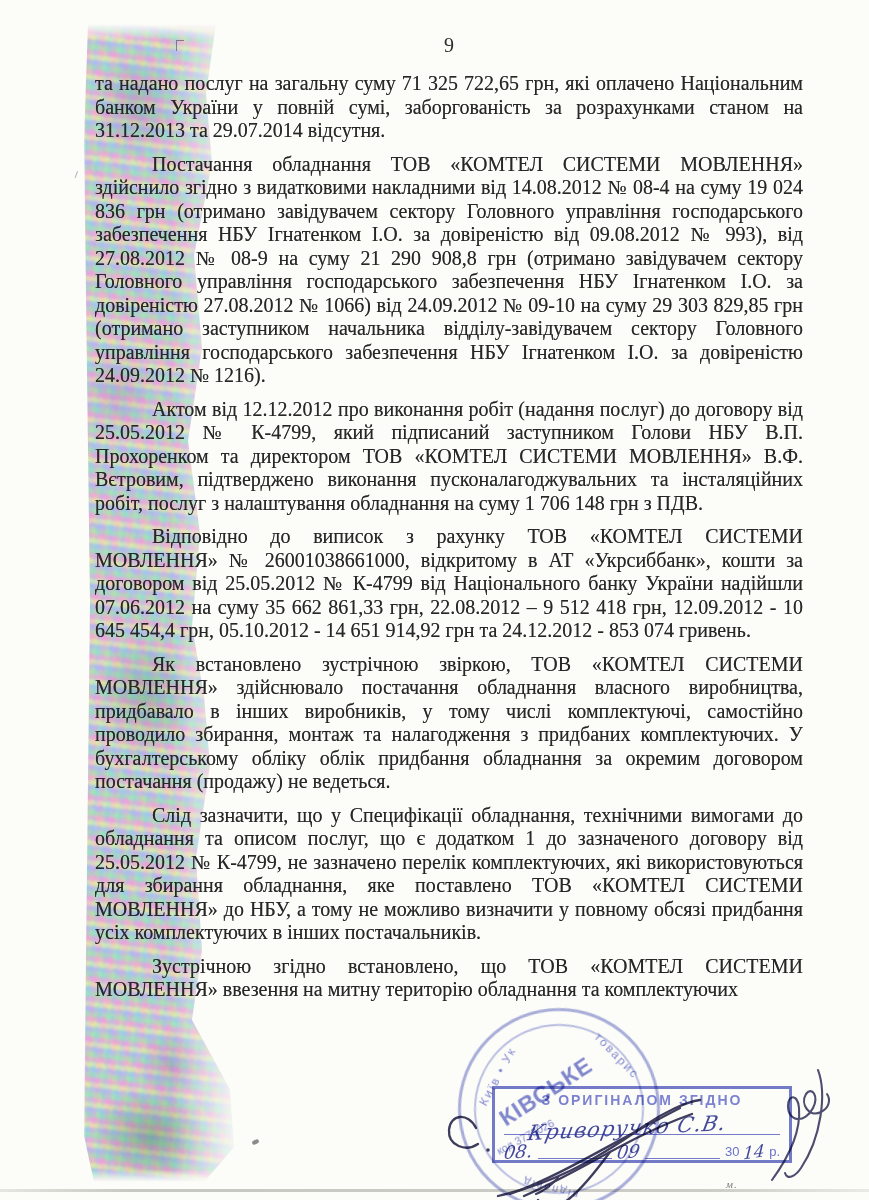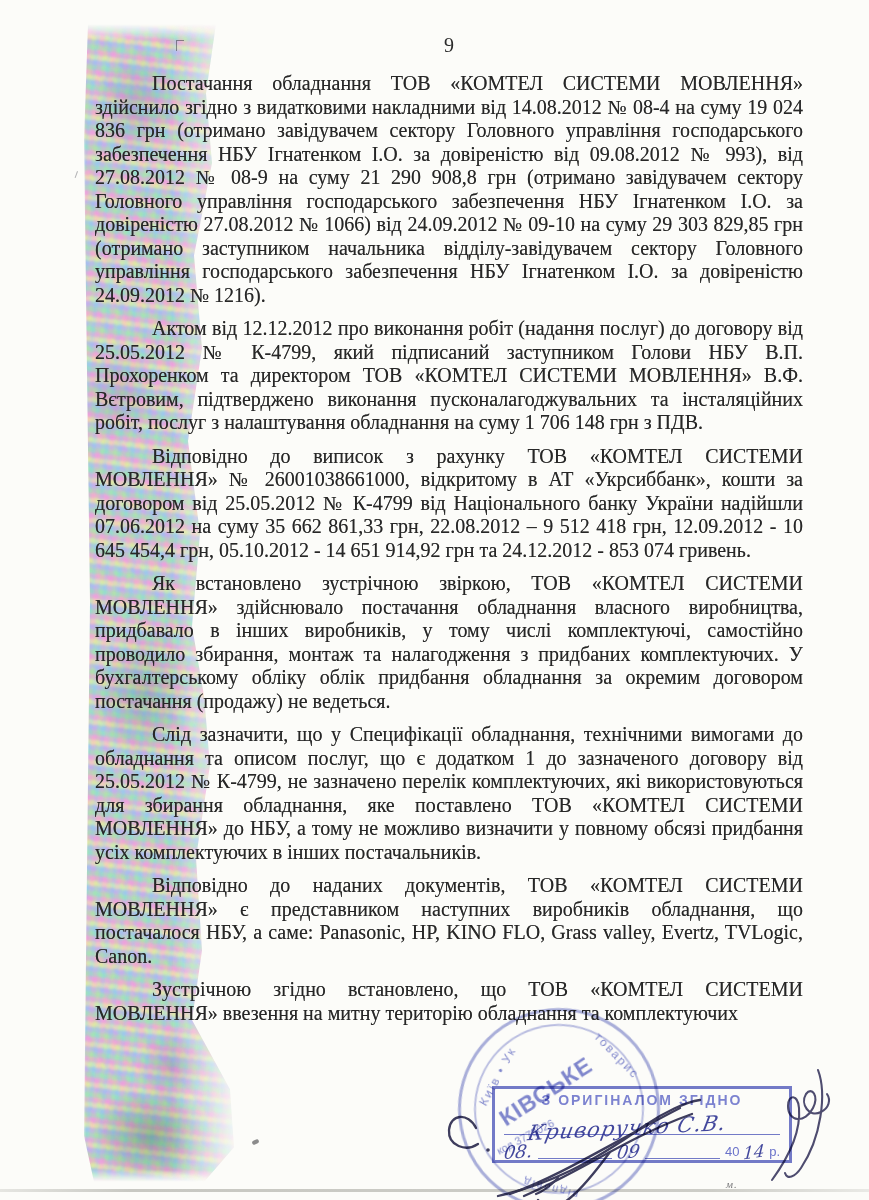--- a/index.html
+++ b/index.html
@@ -113,26 +113,26 @@
 
 <div class="page">
 
   <div class="scan-band-wrap">
     <div class="scan-band"></div>
   </div>
 
   <div class="page-number">9</div>
 
   <div class="doc-text">
+    <p class="no-indent">та надано послуг на загальну суму 71 325 722,65 грн, які оплачено Національним банком України у повній сумі, заборгованість за розрахунками станом на 31.12.2013 та 29.07.2014 відсутня.</p>
     <p>Постачання обладнання ТОВ «КОМТЕЛ СИСТЕМИ МОВЛЕННЯ» здійснило згідно з видатковими накладними від 14.08.2012 № 08-4 на суму 19 024 836 грн (отримано завідувачем сектору Головного управління господарського забезпечення НБУ Ігнатенком І.О. за довіреністю від 09.08.2012 № 993), від 27.08.2012 № 08-9 на суму 21 290 908,8 грн (отримано завідувачем сектору Головного управління господарського забезпечення НБУ Ігнатенком І.О. за довіреністю 27.08.2012 № 1066) від 24.09.2012 № 09-10 на суму 29 303 829,85 грн (отримано заступником начальника відділу-завідувачем сектору Головного управління господарського забезпечення НБУ Ігнатенком І.О. за довіреністю 24.09.2012 № 1216).</p>
     <p>Актом від 12.12.2012 про виконання робіт (надання послуг) до договору від 25.05.2012 № К-4799, який підписаний заступником Голови НБУ В.П. Прохоренком та директором ТОВ «КОМТЕЛ СИСТЕМИ МОВЛЕННЯ» В.Ф. Вєтровим, підтверджено виконання пусконалагоджувальних та інсталяційних робіт, послуг з налаштування обладнання на суму 1 706 148 грн з ПДВ.</p>
     <p>Відповідно до виписок з рахунку ТОВ «КОМТЕЛ СИСТЕМИ МОВЛЕННЯ» № 26001038661000, відкритому в АТ «Укрсиббанк», кошти за договором від 25.05.2012 № К-4799 від Національного банку України надійшли 07.06.2012 на суму 35 662 861,33 грн, 22.08.2012 – 9 512 418 грн, 12.09.2012 - 10 645 454,4 грн, 05.10.2012 - 14 651 914,92 грн та 24.12.2012 - 853 074 гривень.</p>
     <p>Як встановлено зустрічною звіркою, ТОВ «КОМТЕЛ СИСТЕМИ МОВЛЕННЯ» здійснювало постачання обладнання власного виробництва, придбавало в інших виробників, у тому числі комплектуючі, самостійно проводило збирання, монтаж та налагодження з придбаних комплектуючих. У бухгалтерському обліку облік придбання обладнання за окремим договором постачання (продажу) не ведеться.</p>
     <p>Слід зазначити, що у Специфікації обладнання, технічними вимогами до обладнання та описом послуг, що є додатком 1 до зазначеного договору від 25.05.2012 № К-4799, не зазначено перелік комплектуючих, які використовуються для збирання обладнання, яке поставлено ТОВ «КОМТЕЛ СИСТЕМИ МОВЛЕННЯ» до НБУ, а тому не можливо визначити у повному обсязі придбання усіх комплектуючих в інших постачальників.</p>
-    <p>Відповідно до наданих документів, ТОВ «КОМТЕЛ СИСТЕМИ МОВЛЕННЯ» є представником наступних виробників обладнання, що постачалося НБУ, а саме: Panasonic, HP, KINO FLO, Grass valley, Evertz, TVLogic, Canon.</p>
     <p>Зустрічною згідно встановлено, що ТОВ «КОМТЕЛ СИСТЕМИ МОВЛЕННЯ» ввезення на митну територію обладнання та комплектуючих</p>
   </div>
 
   <div class="seal ink">
     <div class="seal-inner"></div>
     <span class="seal-arc-tl">Київ • Ук</span>
     <span class="seal-arc-tr">товарис</span>
     <span class="seal-center">КІВСЬКЕ</span>
     <span class="seal-code">код 3773026</span>
     <span class="seal-arc-b">відповід</span>
@@ -141,21 +141,21 @@
   <div class="rect-stamp ink">
     <div class="rect-title">З ОРИГІНАЛОМ ЗГІДНО</div>
     <div class="row-name">
       <span class="hw hw-name">Криворучко С.В.</span>
     </div>
     <div class="row-date">
       <span class="hw hw-d">08.</span>
       <span class="line"></span>
       <span class="hw hw-d">09</span>
       <span class="line"></span>
-      <span>40</span>
+      <span>30</span>
       <span class="hw hw-year">14</span>
       <span>р.</span>
     </div>
   </div>
 
   <svg class="sig-center ink" width="272" height="122" viewBox="0 0 272 122">
     <g fill="none" stroke="#2e2d52" stroke-width="2.3" stroke-linecap="round" opacity="0.92">
       <path d="M38,46 C30,30 12,32 11,48 C10,64 28,70 40,62"></path>
       <circle cx="50" cy="68" r="1.8" fill="#2e2d52" stroke="none"></circle>
       <path d="M60,114 C112,102 152,82 206,44 C226,30 248,20 262,18"></path>

